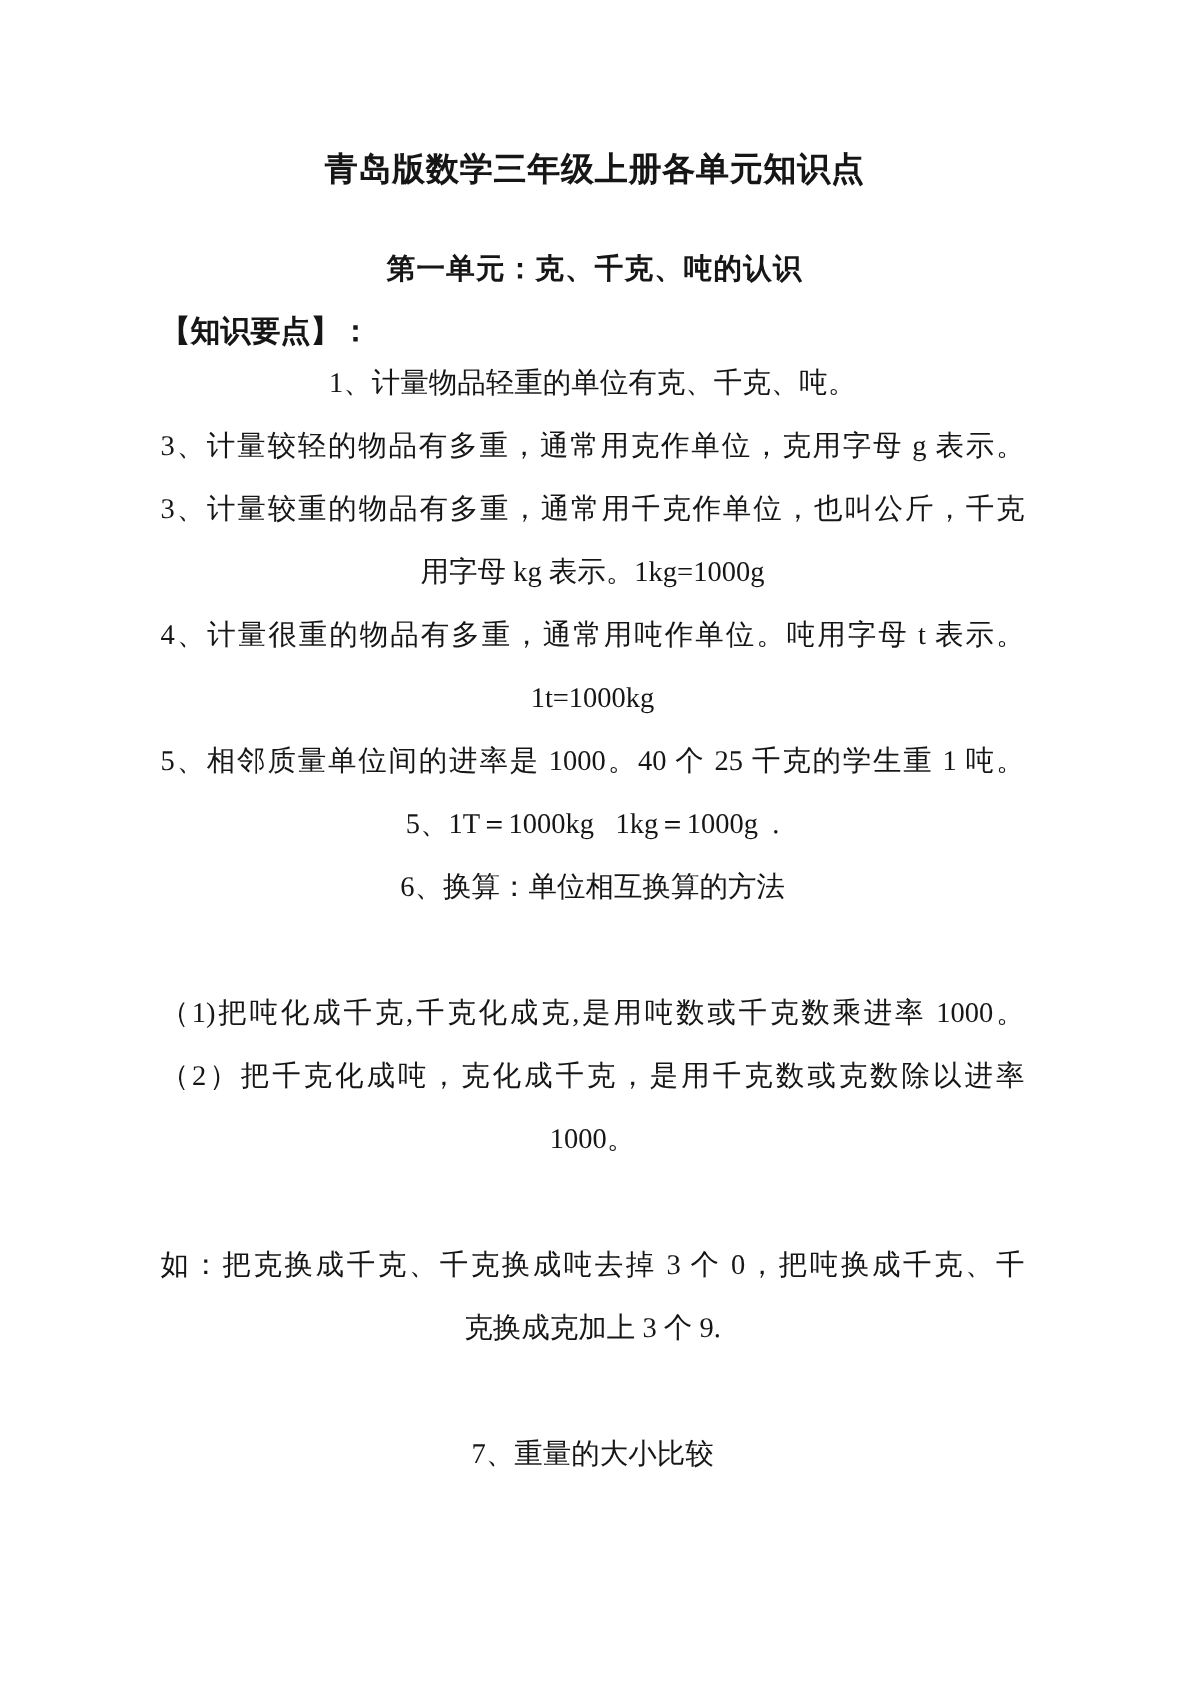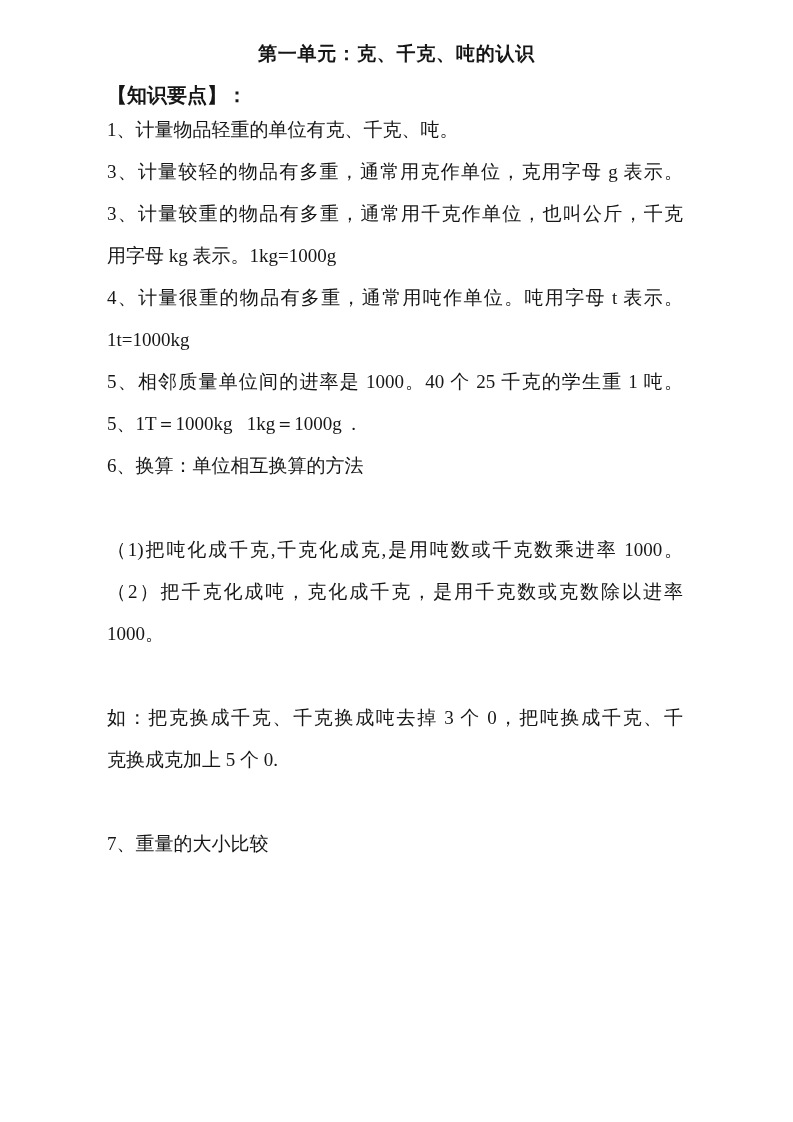--- a/index.html
+++ b/index.html
@@ -46,40 +46,41 @@
     font-size: 20px;
     font-weight: 700;
     line-height: 24px;
   }
   .lines {
     margin-top: 2px;
   }
   .line {
     font-size: 19px;
     line-height: 42px;
-    text-align: left;
+    text-align: center;
   }
   
   .line.fill {
     text-align: justify;
     text-align-last: justify;
   }
   
   .line.keep-sp {
     white-space: pre-wrap;
   }
   .line.blank {
     height: 42px;
   }
 </style>
 </head>
 <body>
 
 <div class="page">
 
+  <div class="doc-title">青岛版数学三年级上册各单元知识点</div>
 
   <div class="doc-subtitle">第一单元：克、千克、吨的认识</div>
 
   <div class="content">
 
     <div class="section-heading">【知识要点】：</div>
 
     <div class="lines">
       <div class="line">1、计量物品轻重的单位有克、千克、吨。</div>
       <div class="line fill">3、计量较轻的物品有多重，通常用克作单位，克用字母 g 表示。</div>
@@ -89,20 +90,20 @@
       <div class="line">1t=1000kg</div>
       <div class="line fill">5、相邻质量单位间的进率是 1000。40 个 25 千克的学生重 1 吨。</div>
       <div class="line keep-sp">5、1T＝1000kg   1kg＝1000g  .</div>
       <div class="line">6、换算：单位相互换算的方法</div>
       <div class="line blank"></div>
       <div class="line fill">（1)把吨化成千克,千克化成克,是用吨数或千克数乘进率 1000。</div>
       <div class="line fill">（2）把千克化成吨，克化成千克，是用千克数或克数除以进率</div>
       <div class="line">1000。</div>
       <div class="line blank"></div>
       <div class="line fill">如：把克换成千克、千克换成吨去掉 3 个 0，把吨换成千克、千</div>
-      <div class="line">克换成克加上 5 个 0.</div>
+      <div class="line">克换成克加上 3 个 9.</div>
       <div class="line blank"></div>
       <div class="line">7、重量的大小比较</div>
     </div>
 
   </div>
 
 </div>
 
 </body></html>

